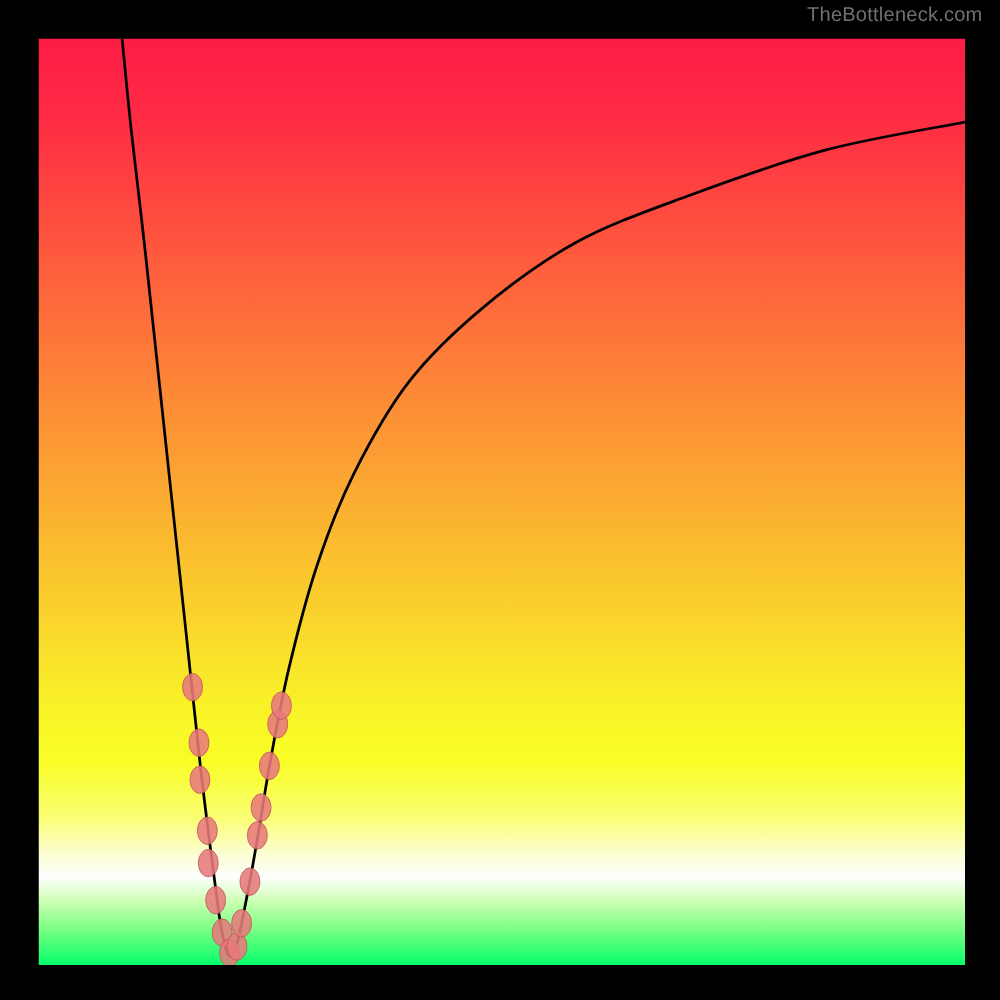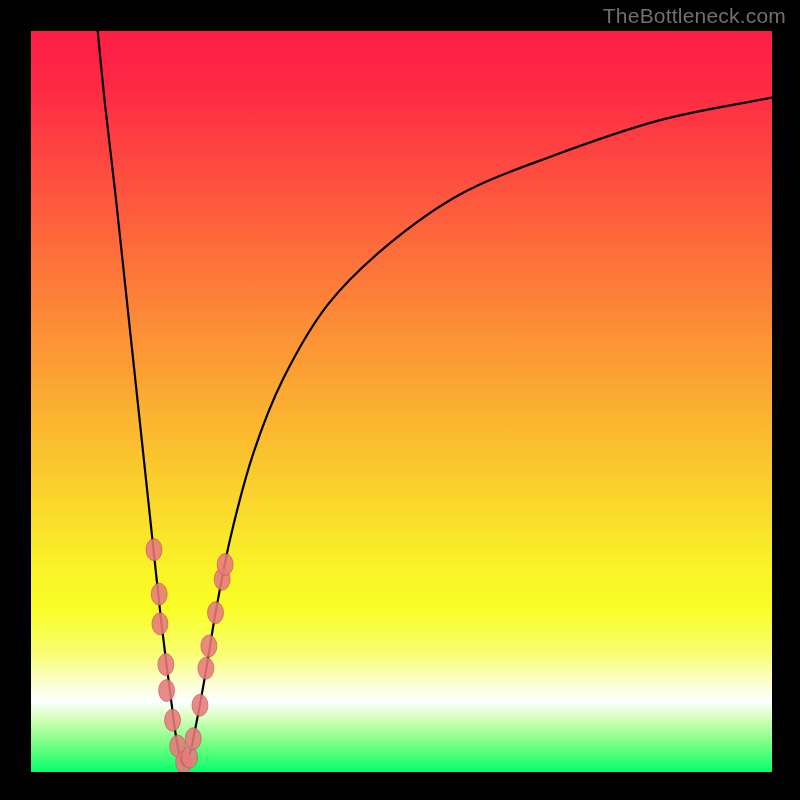--- a/index.html
+++ b/index.html
@@ -23,21 +23,21 @@
   }
   .gradient {
     position: absolute;
     left: 0; top: 0; right: 0; bottom: 0;
   }
   .watermark {
     position: absolute;
     top: 4px;
     right: 14px;
     color: #707070;
-    font-size: 21px;
+    font-size: 16px;
     font-weight: 400;
     letter-spacing: 0.2px;
     user-select: none;
   }
   svg.curve {
     position: absolute;
     left: 0; top: 0;
   }
 </style>
 </head>

